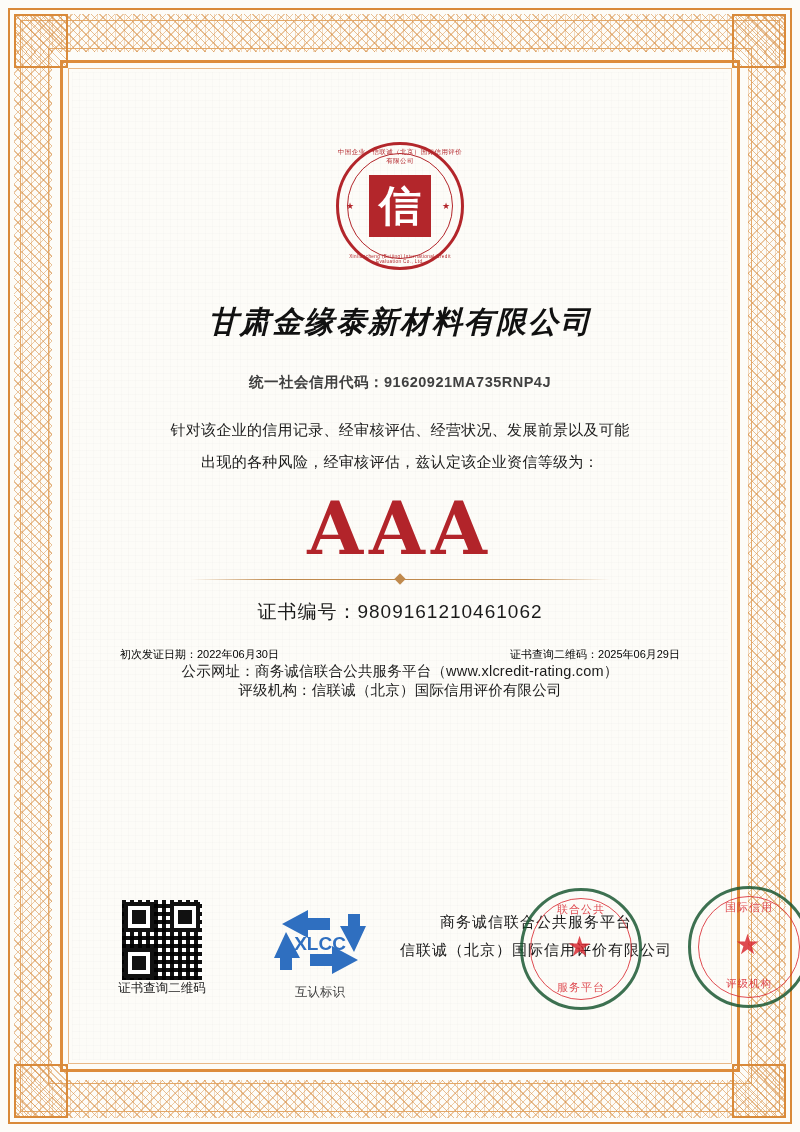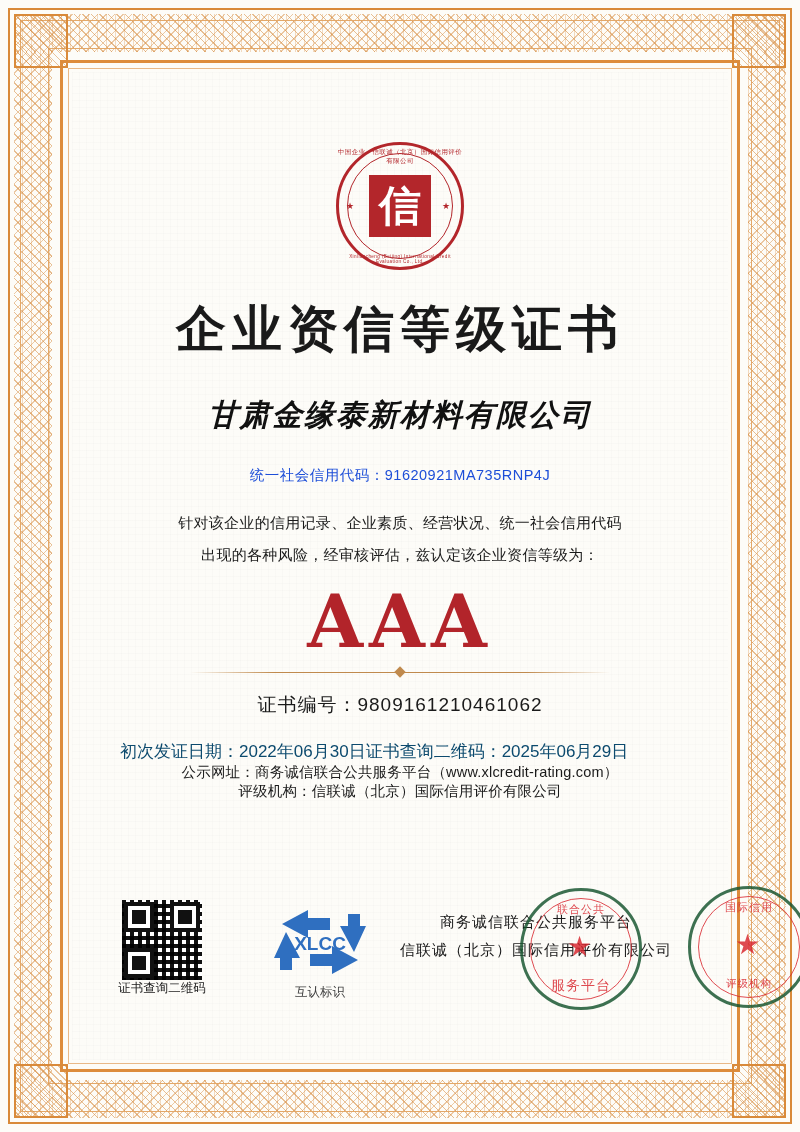--- a/index.html
+++ b/index.html
@@ -175,22 +175,23 @@
     font-size: 30px;
     font-weight: bold;
     letter-spacing: 2px;
     color: #111;
     font-style: italic;
   }
 
   .credit-code {
     margin-top: 30px;
     font-size: 14.5px;
-    color: #1d4ed8;
+    color: #404040;
     letter-spacing: 0.5px;
+    font-weight: bold;
   }
 
   .statement {
     margin-top: 22px;
     width: 500px;
     font-size: 15px;
     line-height: 32px;
     color: #1a1a1a;
     text-align: center;
     letter-spacing: 0.3px;
@@ -235,22 +236,23 @@
     margin-top: 14px;
     font-size: 19px;
     color: #1a1a1a;
     letter-spacing: 1px;
   }
 
   .dates {
     margin-top: 22px;
     width: 560px;
     display: flex;
-    font-size: 17px;
-    color: #0c4a6e;
+    justify-content: space-between;
+    font-size: 11px;
+    color: #000000;
   }
 
   .info-line {
     margin-top: 0;
     font-size: 14.5px;
     color: #1a1a1a;
     letter-spacing: 0.2px;
   }
 
   
@@ -348,21 +350,21 @@
     border: 1px solid #d8242c;
   }
   .stamp-arc-top, .stamp-arc-bottom {
     position: absolute;
     left: 0; right: 0;
     text-align: center;
     font-size: 11px;
     letter-spacing: 1px;
   }
   .stamp-arc-top { top: 11px; }
-  .stamp-arc-bottom { bottom: 12px; font-size: 14px; }
+  .stamp-arc-bottom { bottom: 12px; font-size: 11px; }
   .stamp-star {
     position: absolute;
     left: 50%;
     top: 50%;
     margin-left: -14px;
     margin-top: -16px;
     font-size: 28px;
     line-height: 1;
   }
   .stamp-1 { left: 420px; top: -12px; }
@@ -393,30 +395,29 @@
       <div class="emblem-ring-inner"></div>
       <div class="emblem-text-top">中国企业 · 信联诚（北京）国际信用评价有限公司</div>
       <div class="emblem-star left">★</div>
       <div class="emblem-star right">★</div>
       <div class="emblem-square">
         <span>信</span>
       </div>
       <div class="emblem-text-bottom">Xinliancheng (Beijing) International Credit Evaluation Co., Ltd.</div>
     </div>
 
-    <div class="cert-title">企业资信等级证书</div>
 
     <div class="company-name">甘肃金缘泰新材料有限公司</div>
 
     <div class="credit-code">
       <span>统一社会信用代码：</span><span>91620921MA735RNP4J</span>
     </div>
 
     <div class="statement">
-      <div class="line-1">针对该企业的信用记录、企业素质、经营状况、统一社会信用代码</div>
+      <div class="line-1">针对该企业的信用记录、经审核评估、经营状况、发展前景以及可能</div>
       <div>出现的各种风险，经审核评估，兹认定该企业资信等级为：</div>
     </div>
 
     <div class="grade">AAA</div>
 
     <div class="divider"></div>
 
     <div class="cert-no">
       <span>证书编号：</span><span>9809161210461062</span>
     </div>

